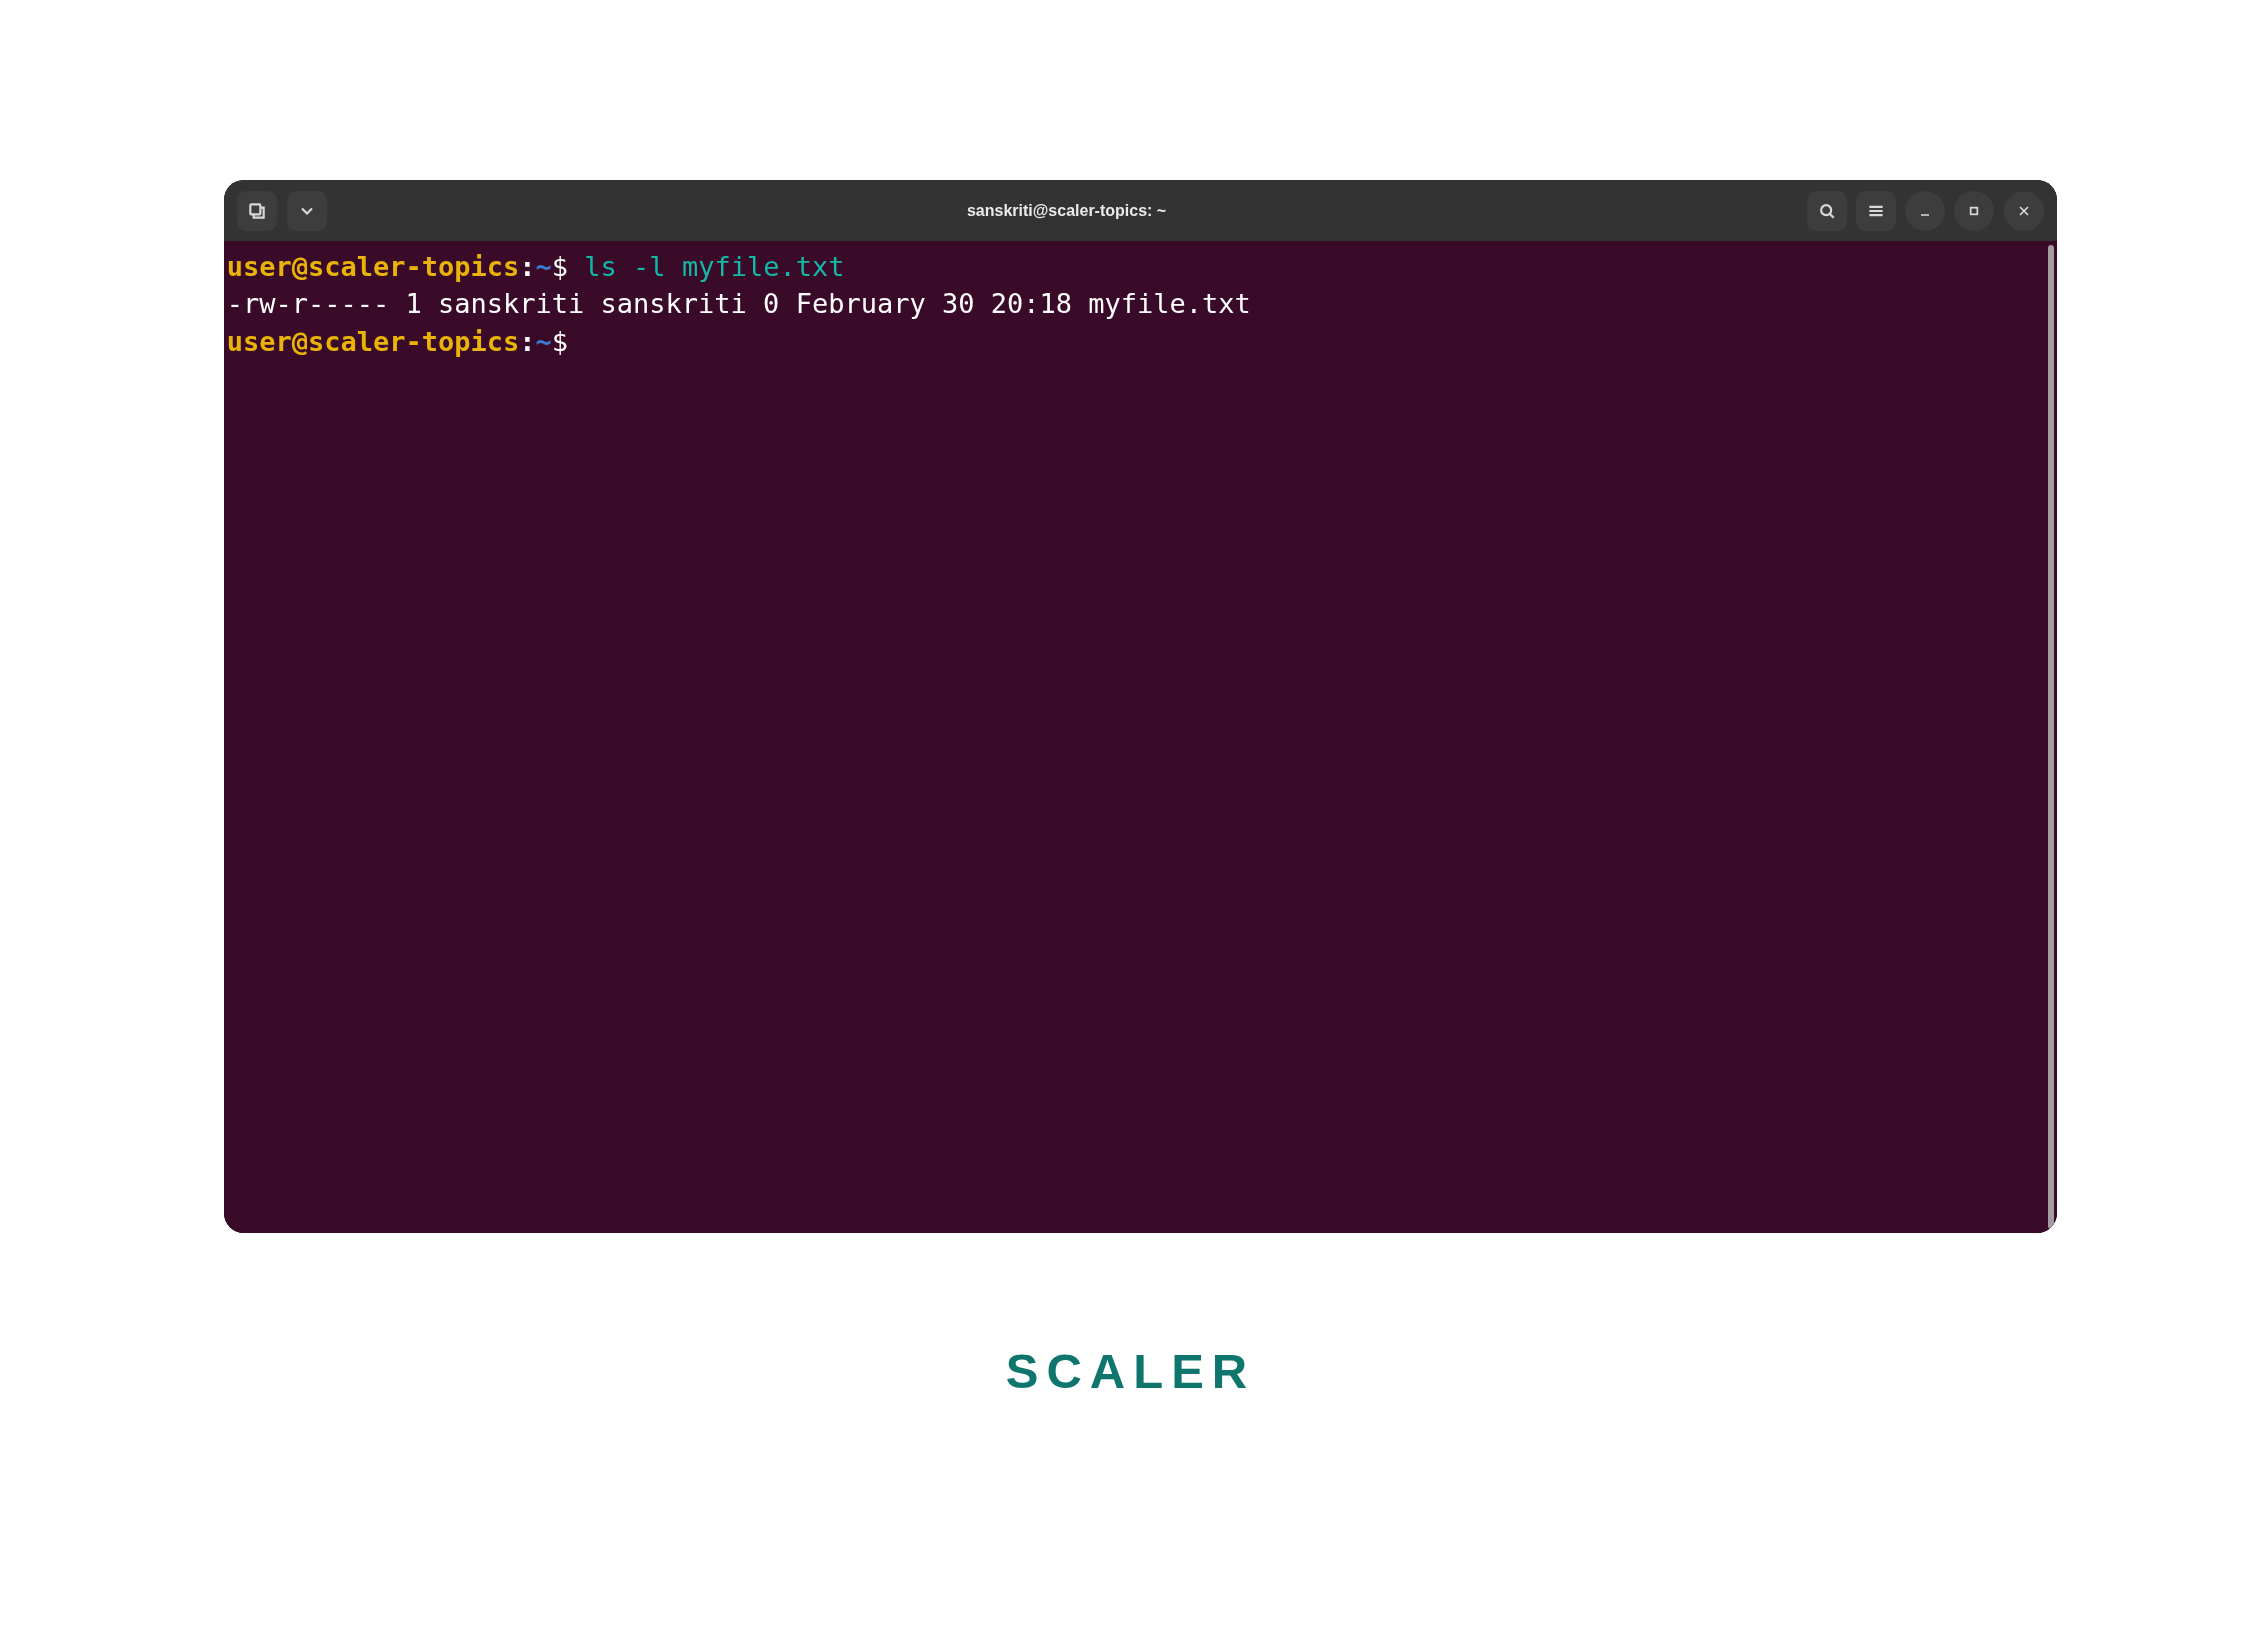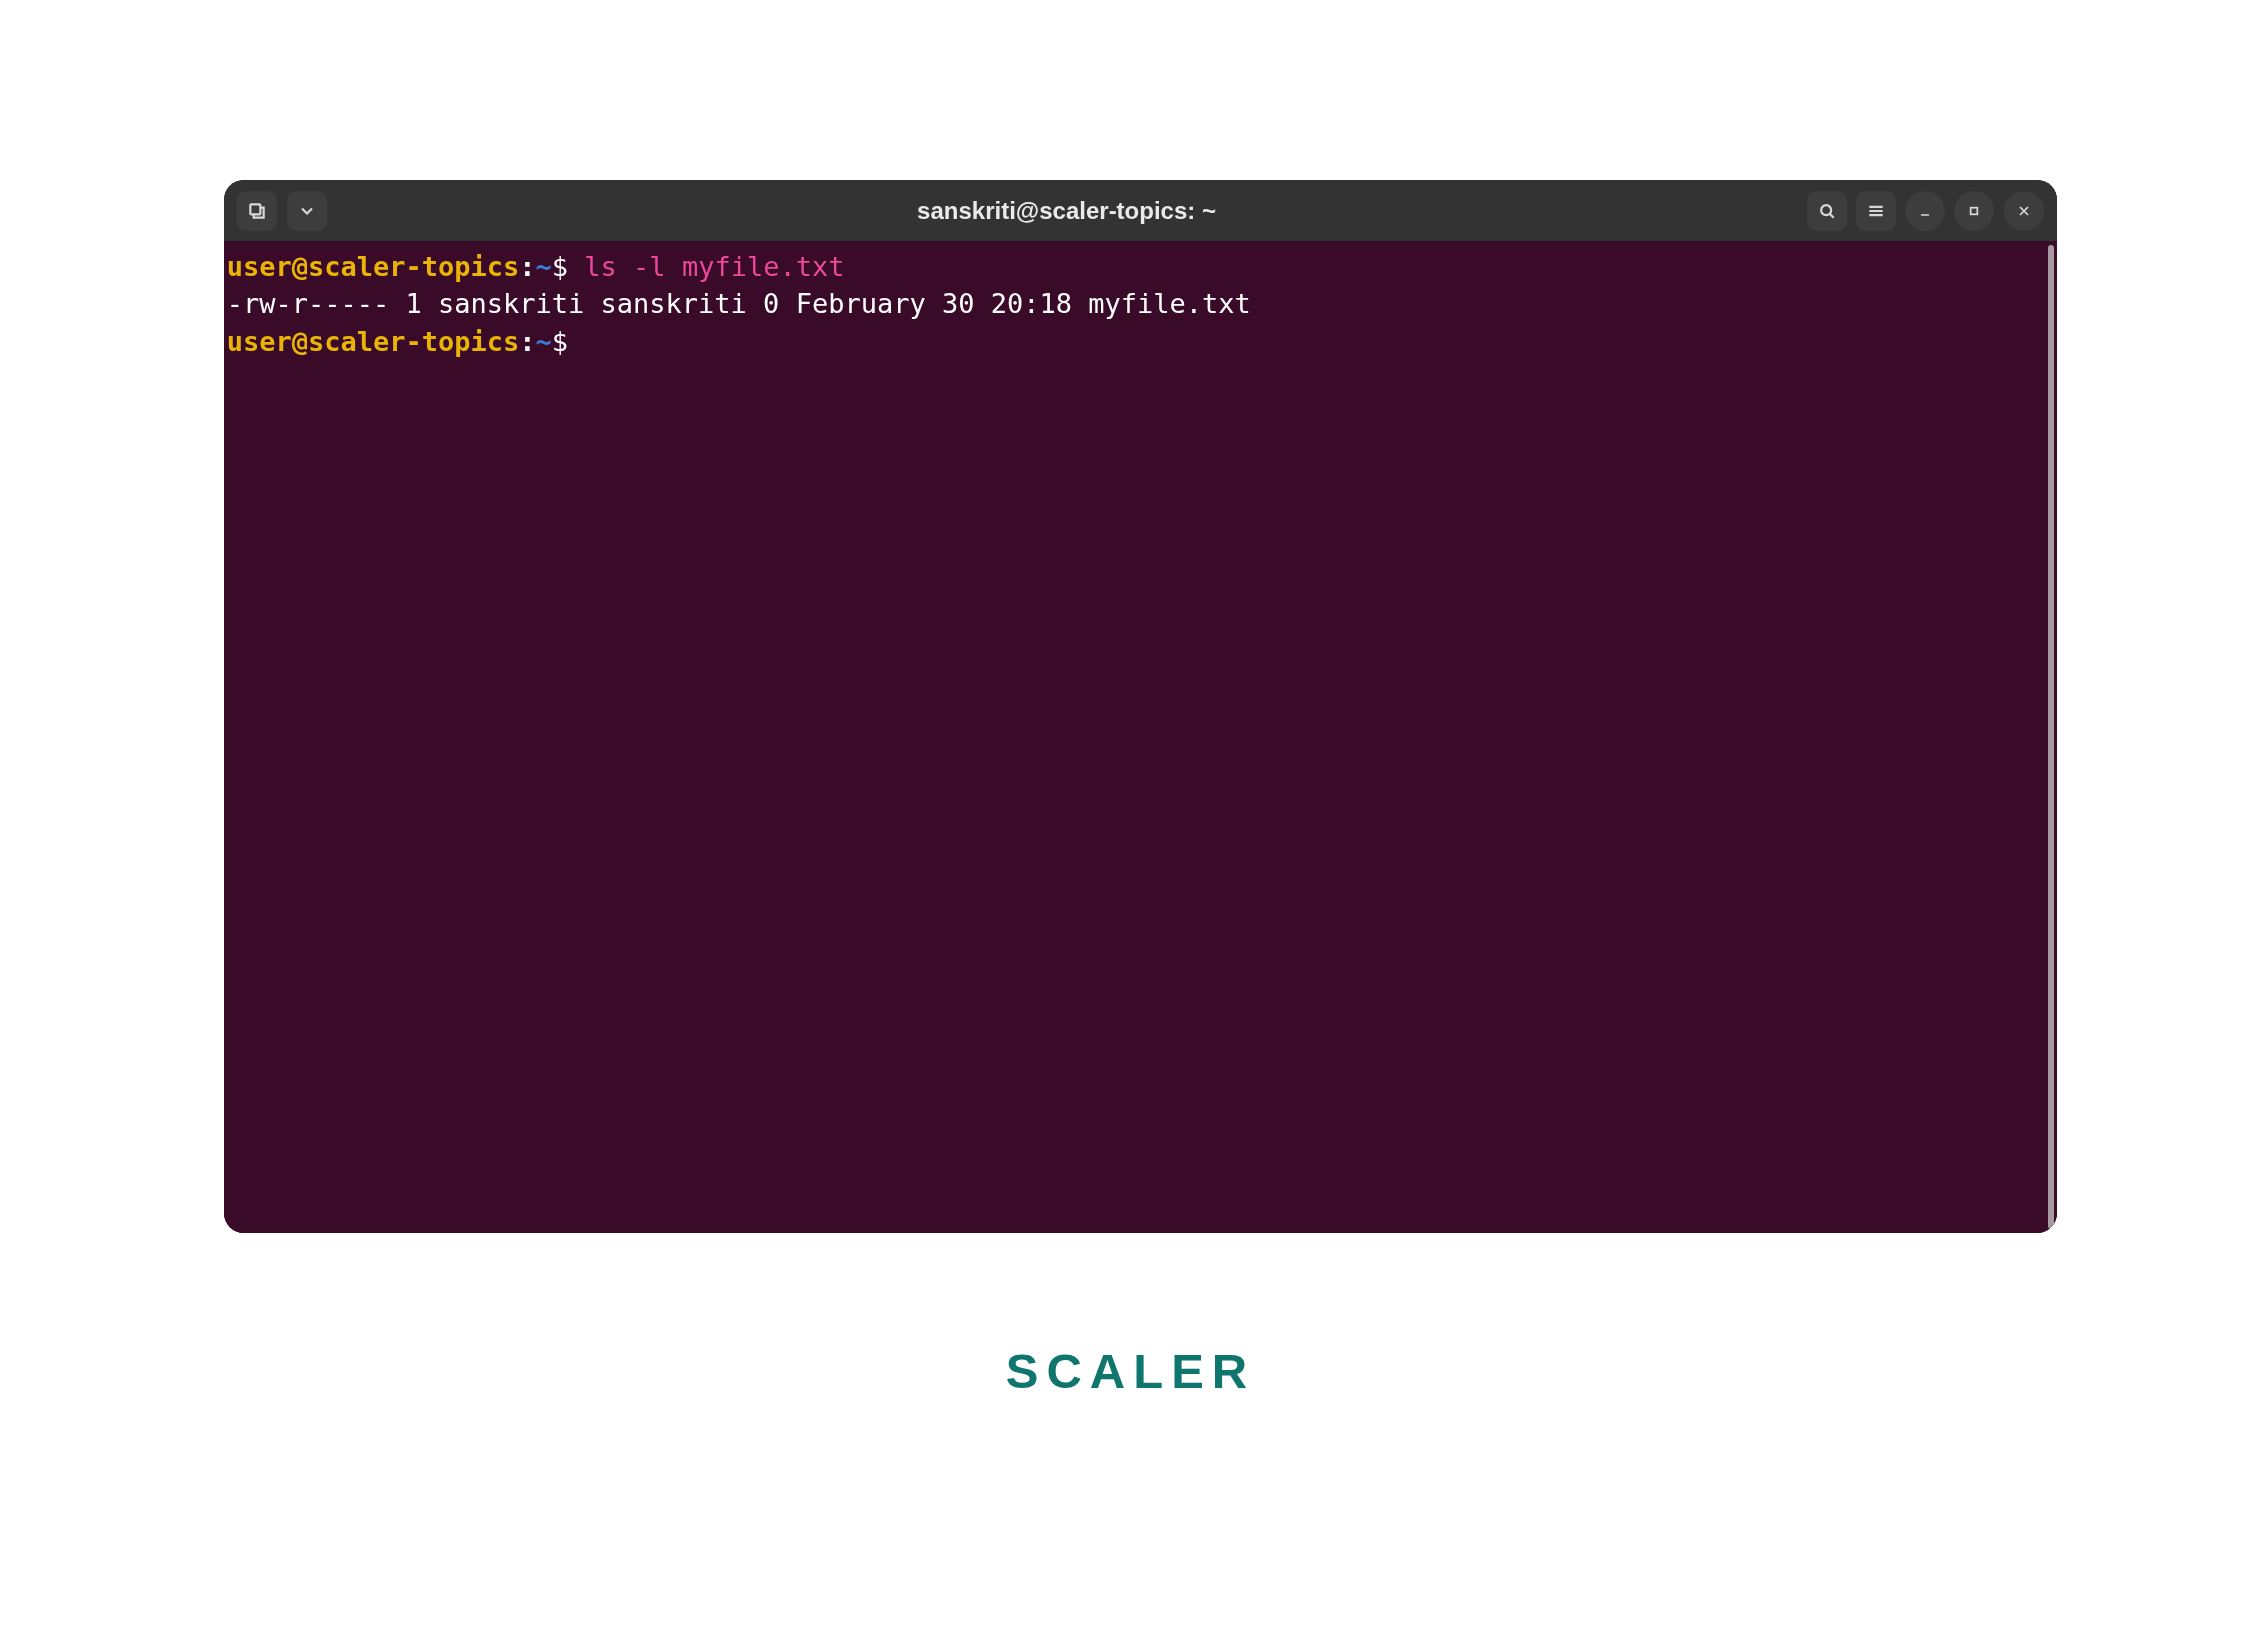--- a/index.html
+++ b/index.html
@@ -39,21 +39,21 @@
     align-items: center;
     justify-content: center;
     color: #e0e0e0;
   }
   .tb-btn svg { width: 20px; height: 20px; stroke: #d8d8d8; stroke-width: 2.6; fill: none; }
   .tb-center {
     flex: 1;
     text-align: center;
     color: #eaeaea;
     font-weight: 700;
-    font-size: 24px;
+    font-size: 16px;
     font-family: sans-serif;
   }
   .tb-right { display: flex; align-items: center; gap: 9.3px; }
   .tb-circle {
     width: 40px;
     height: 40px;
     border-radius: 50%;
     background: #3d3d3d;
     display: flex;
     align-items: center;
@@ -78,21 +78,21 @@
     top: 4px;
     bottom: 4px;
     width: 6.7px;
     background: #a89aa2;
     border-radius: 3.3px;
   }
   .prompt-user { color: #eab308; font-weight: 700; }
   .prompt-colon { color: #ffffff; font-weight: 700; }
   .prompt-tilde { color: #3a7bd5; font-weight: 700; }
   .prompt-dollar { color: #ffffff; }
-  .cmd-text { color: #ec4899; }
+  .cmd-text { color: #14b8a6; }
   .output-text { color: #ffffff; }
   .logo {
     position: absolute;
     left: 50%;
     top: 1343px;
     transform: translateX(-50%);
     text-align: center;
   }
   .logo-top {
     font-family: 'Arial Black', 'Helvetica', sans-serif;

